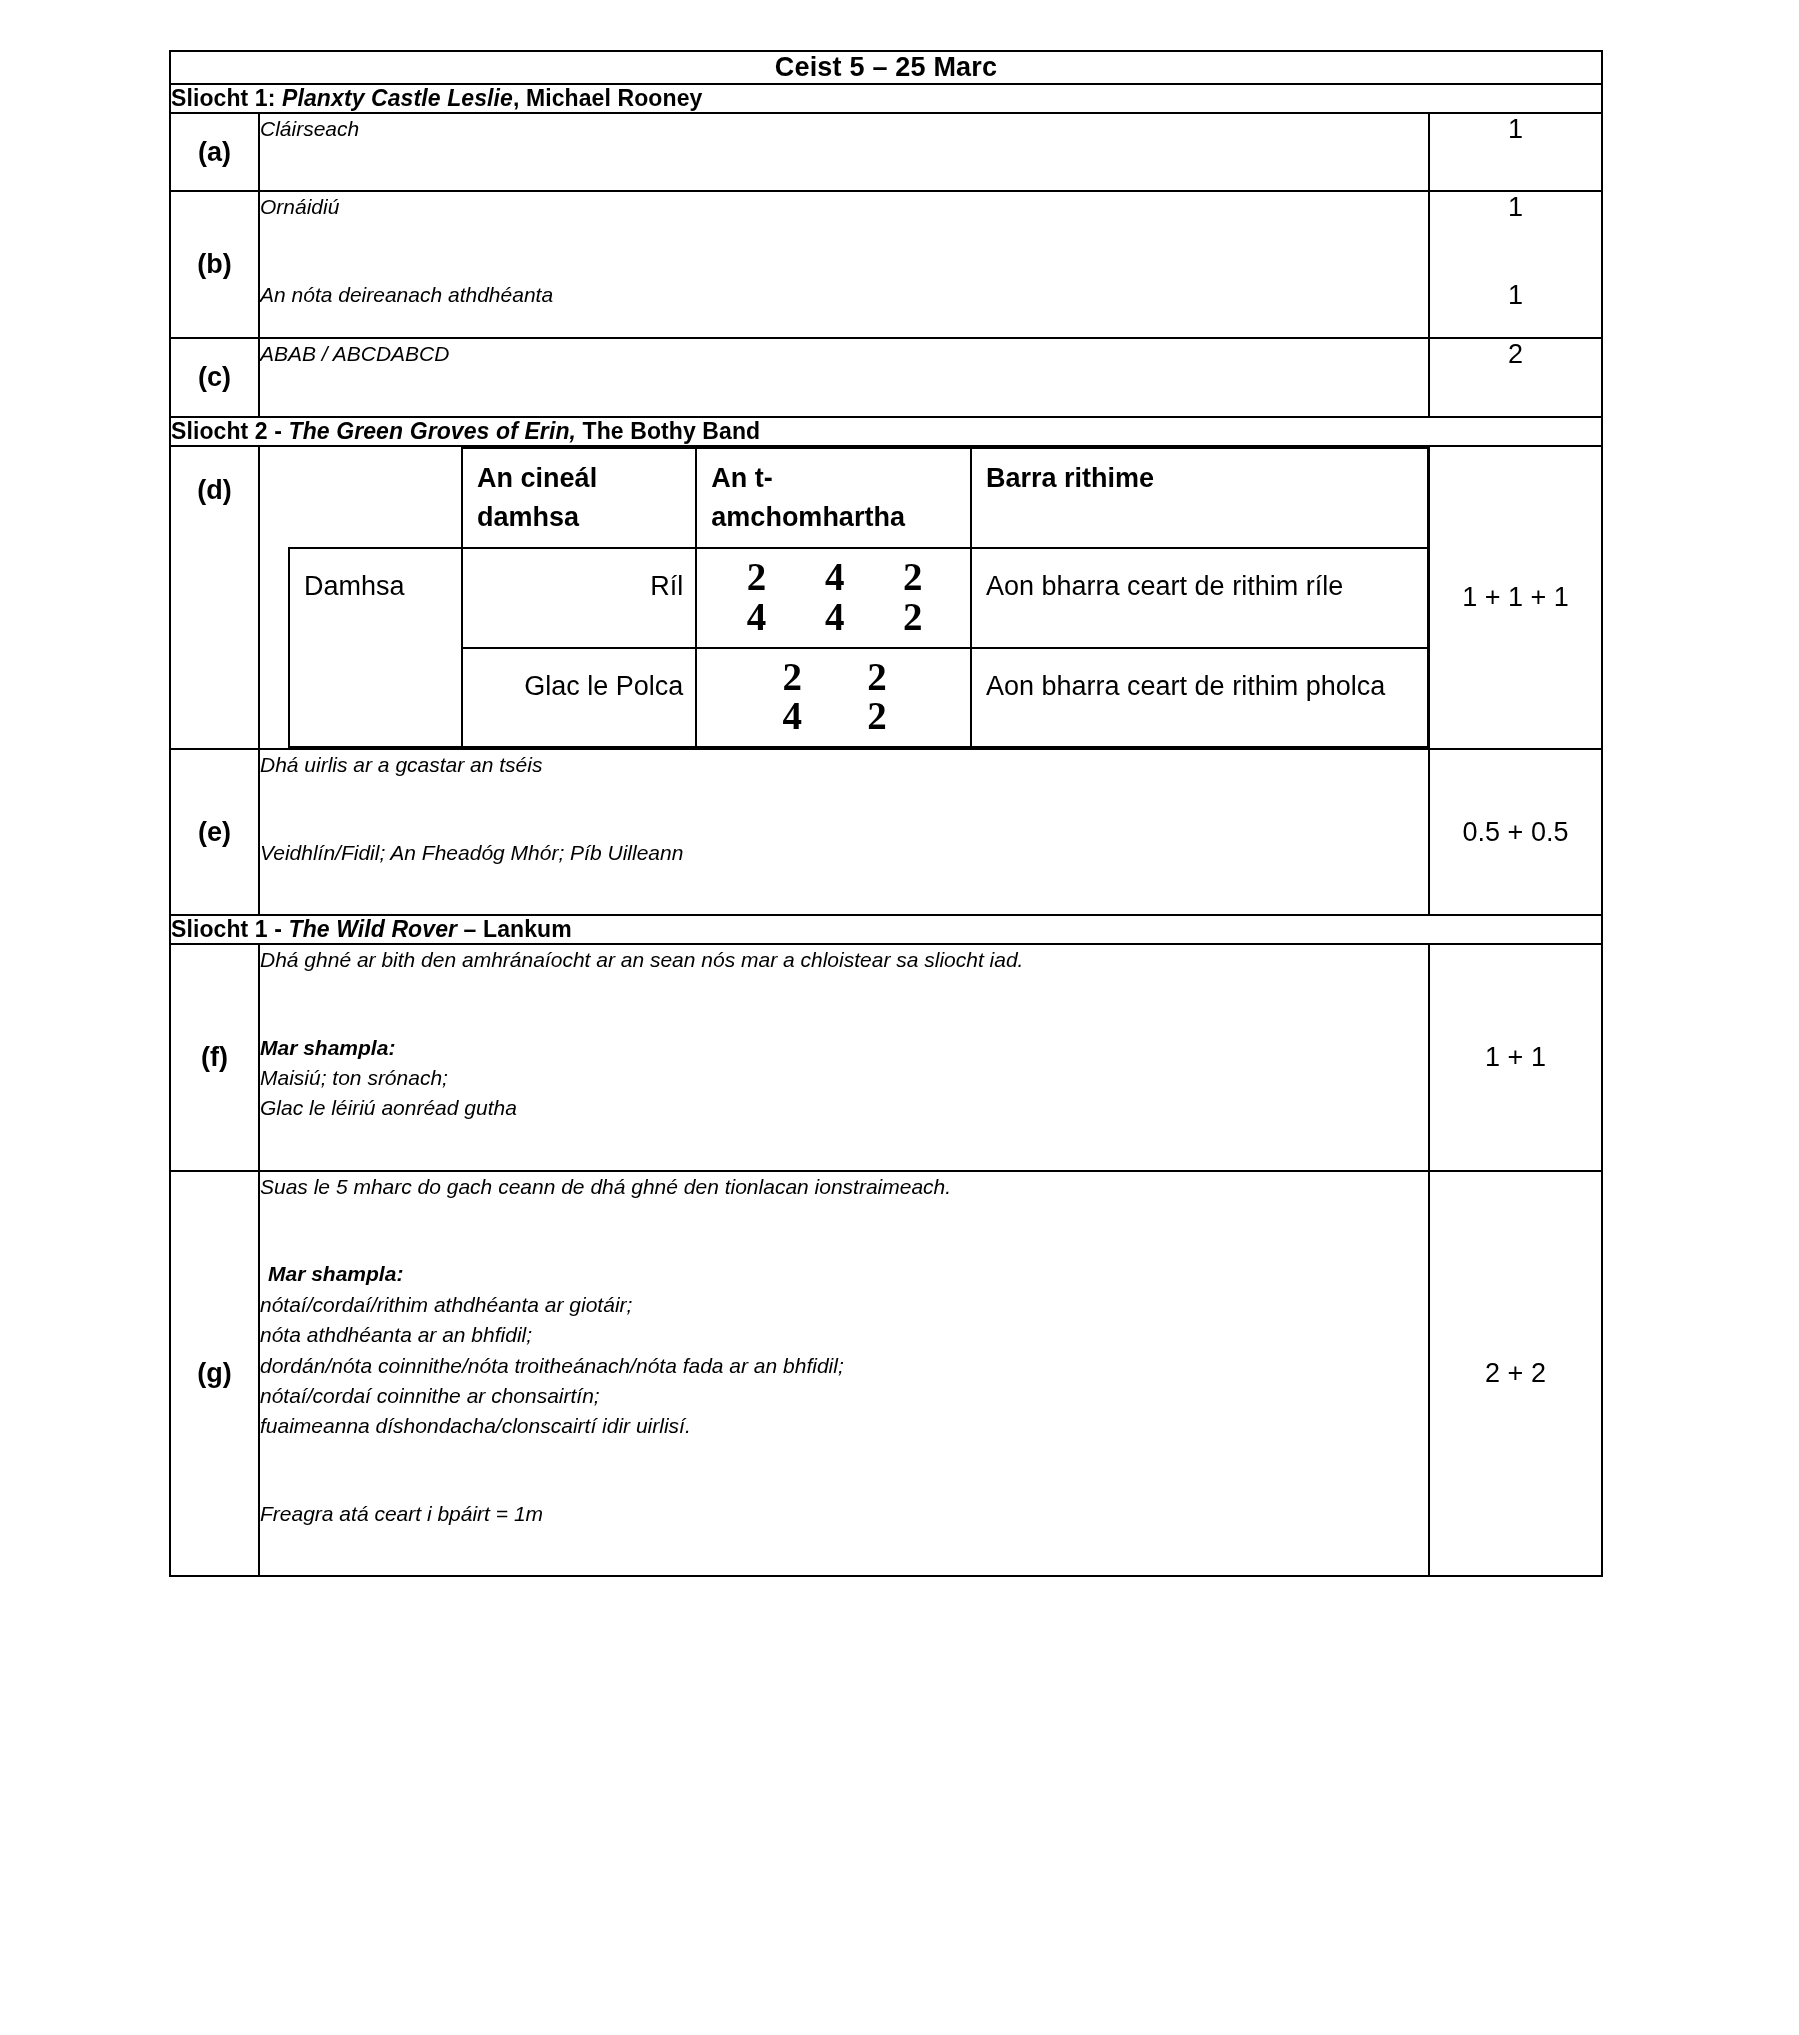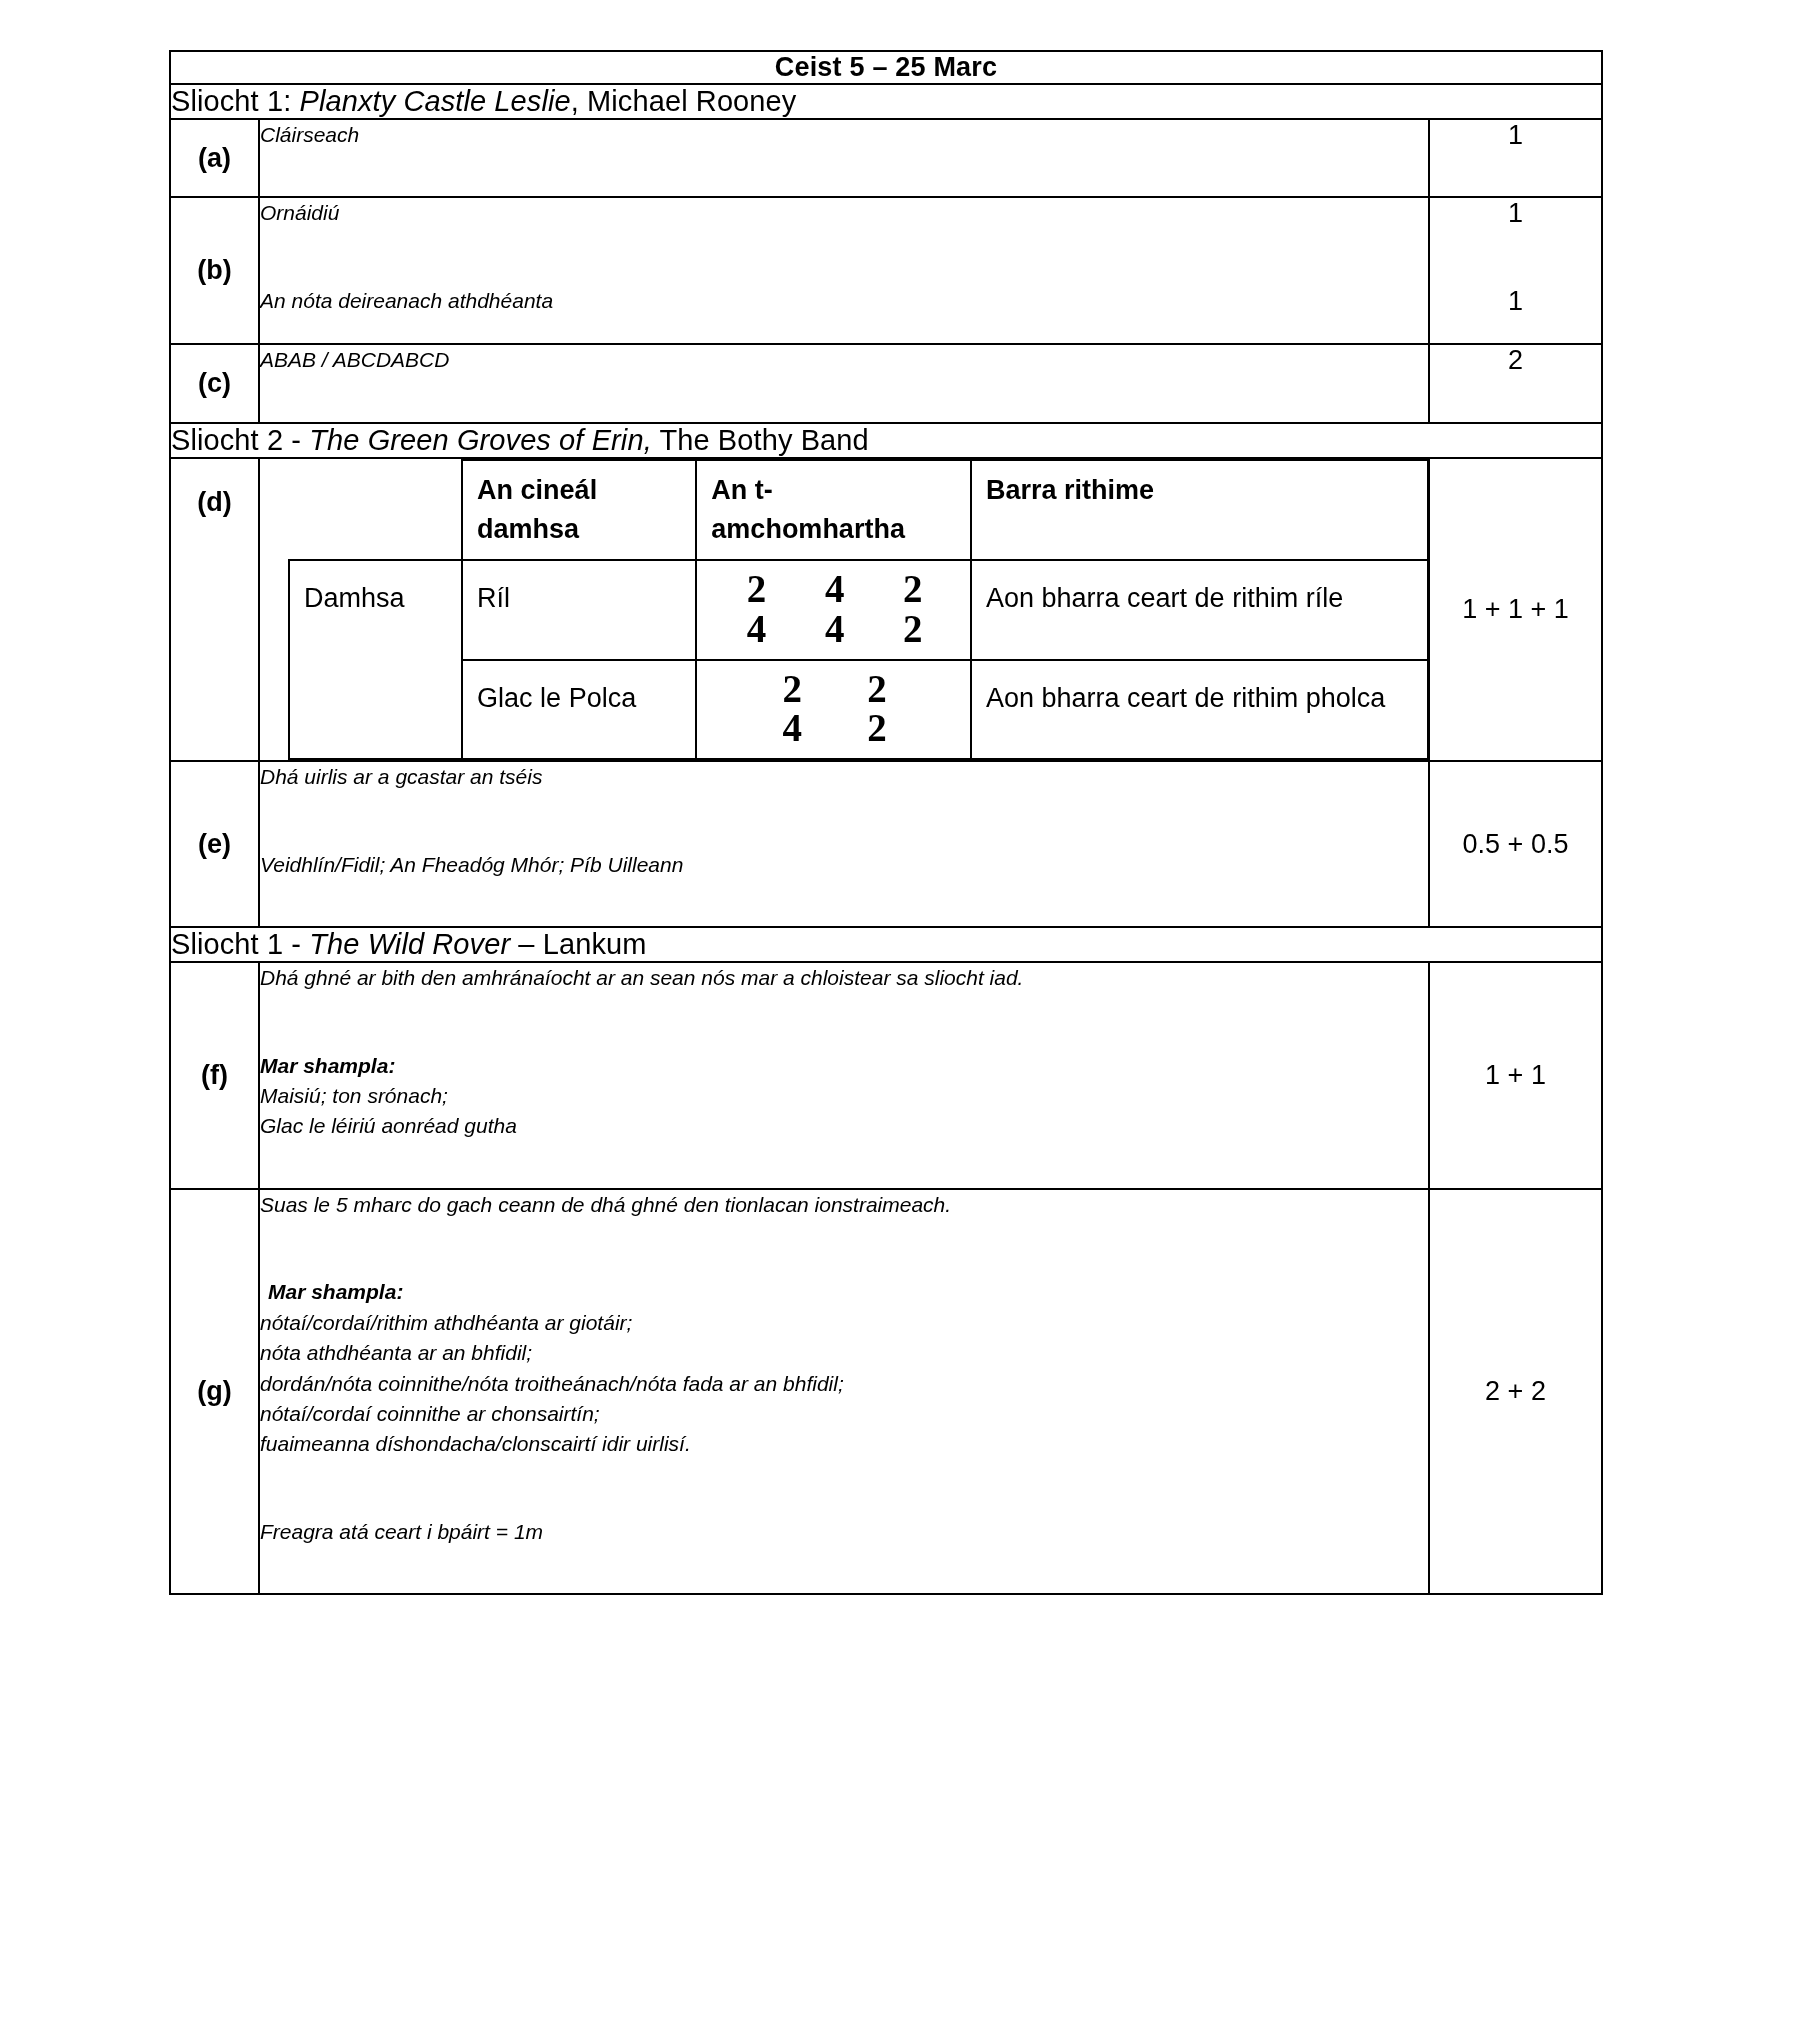--- a/index.html
+++ b/index.html
@@ -54,22 +54,22 @@
 
   .title-cell {
     text-align: center;
     font-weight: bold;
     font-size: 27px;
     padding: 29px 10px 30px 10px;
     letter-spacing: 0.2px;
   }
 
   .sliocht-cell {
-    font-weight: normal;
-    font-size: 29px;
+    font-weight: bold;
+    font-size: 23px;
     padding: 33px 10px 34px 57px;
     letter-spacing: 0.1px;
   }
   .sliocht-cell i {
     font-style: italic;
   }
 
   .letter-cell {
     text-align: center;
     font-weight: bold;
@@ -123,21 +123,21 @@
     border: none;
   }
   .n-col-0 { width: 150px; }
   .n-col-1 { width: 203px; }
   .n-col-2 { width: 238px; }
   .n-col-3 { width: 396px; }
 
   .nh { font-weight: bold; line-height: 1.45; }
   .rowlabel { font-weight: normal; padding-top: 22px !important; }
 
-  .dance-name { padding-top: 22px !important; }
+  .dance-name { padding-top: 22px !important; text-align: right; }
 
   
   .tsig-row {
     display: flex;
     justify-content: space-around;
     align-items: center;
     font-family: "Liberation Serif", serif;
     padding: 0 6px;
   }
   .tsig {

